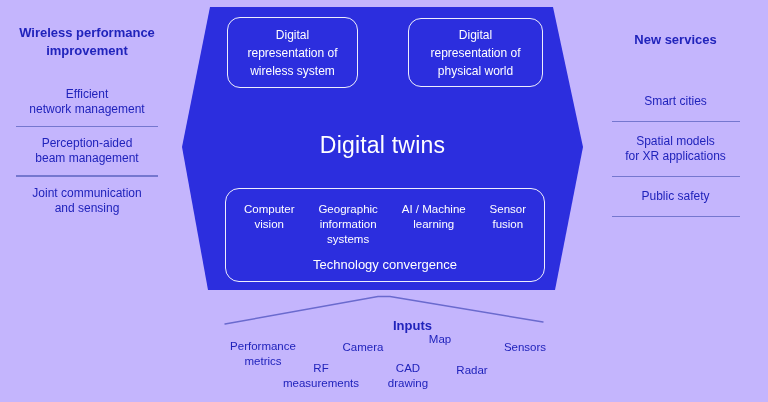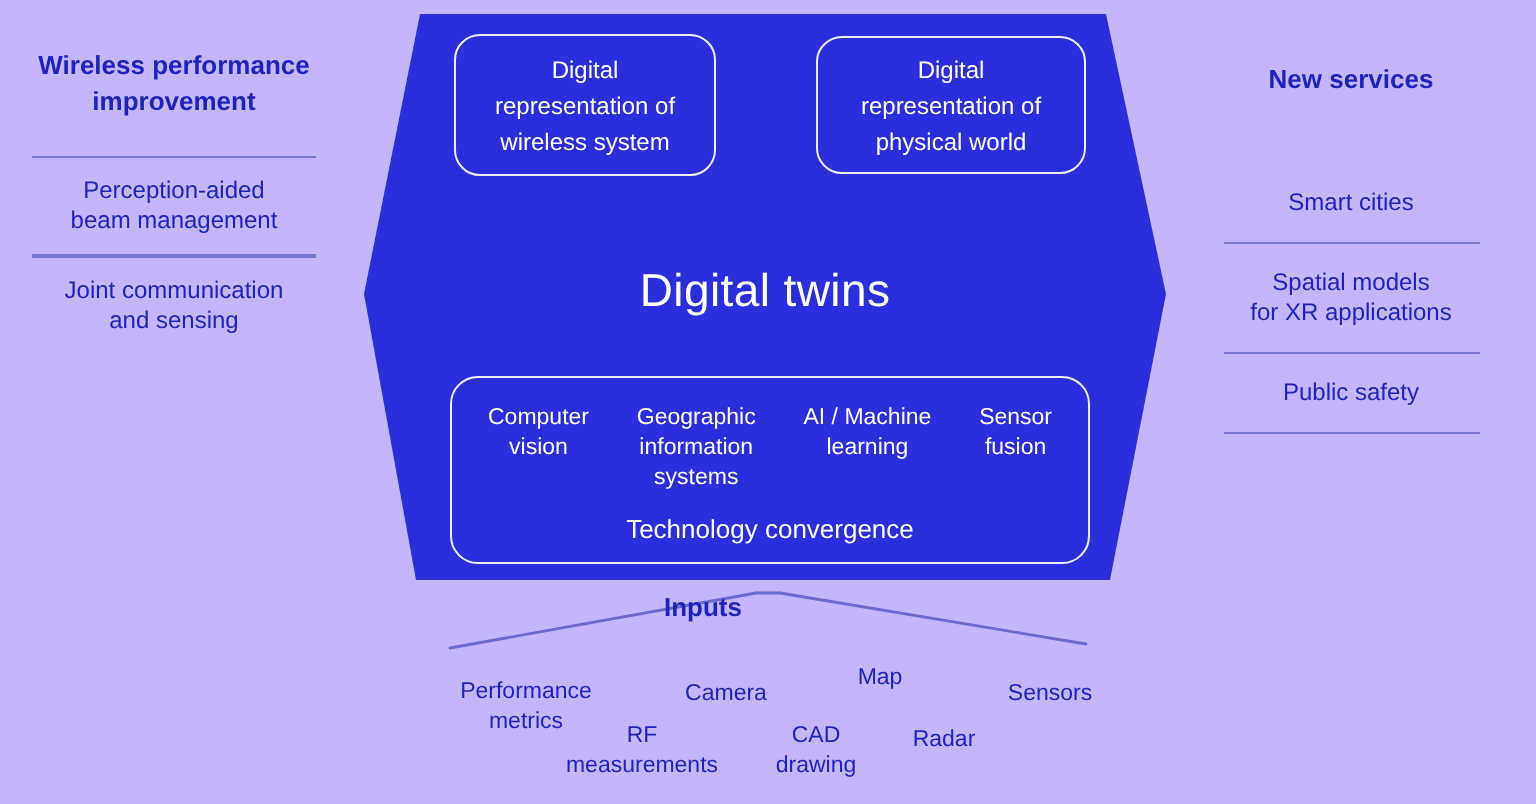--- a/index.html
+++ b/index.html
@@ -123,23 +123,23 @@
   .brace {
     position: absolute;
     left: 215px;
     top: 290px;
     width: 340px;
     height: 40px;
   }
   .inputs-label {
     position: absolute;
     left: 332px;
-    top: 296px;
+    top: 318px;
     width: 100px;
-    text-align: left;
+    text-align: right;
     font-size: 13px;
     font-weight: 700;
     color: #2023bb;
   }
   .input-item {
     position: absolute;
     text-align: center;
     font-size: 11.5px;
     line-height: 1.3;
     white-space: pre-line;
@@ -154,20 +154,22 @@
   .in6 { left: 437px; top: 363px; width: 70px; }
 </style>
 </head>
 <body>
 
 <div class="stage">
 
   <aside class="panel left">
     <h2>Wireless performance
 improvement</h2>
+    <div class="pitem">Efficient
+network management</div>
     <div class="divider"></div>
     <div class="pitem">Perception-aided
 beam management</div>
     <div class="divider"></div>
     <div class="divider"></div>
     <div class="pitem">Joint communication
 and sensing</div>
   </aside>
 
   <div class="hexagon">

